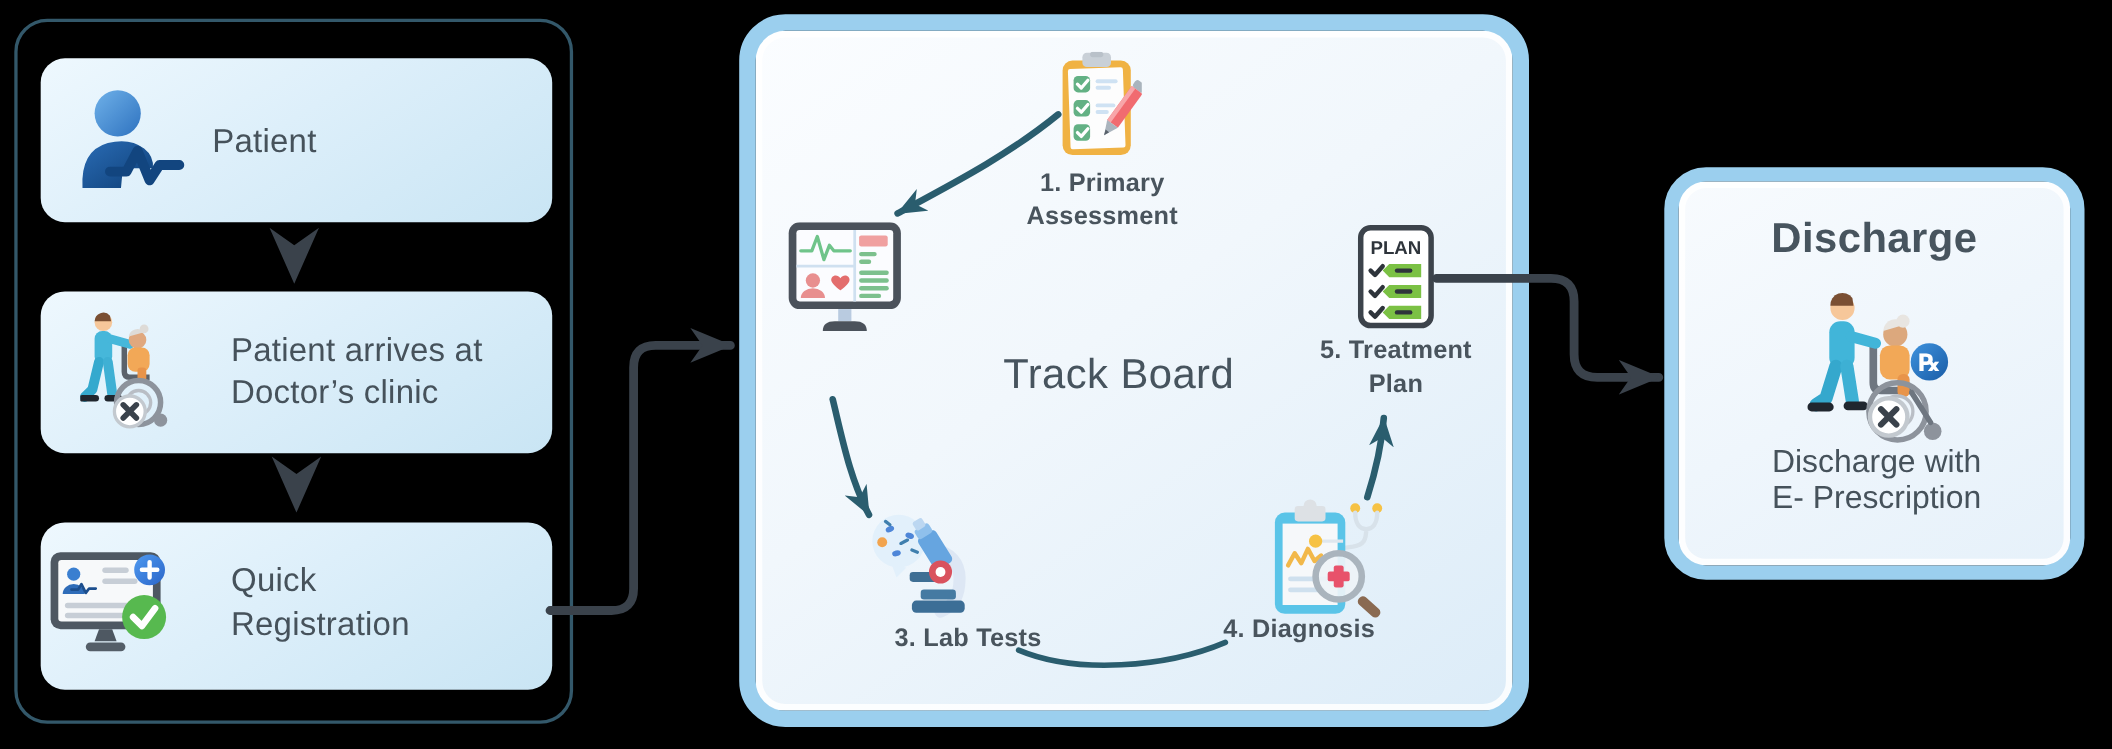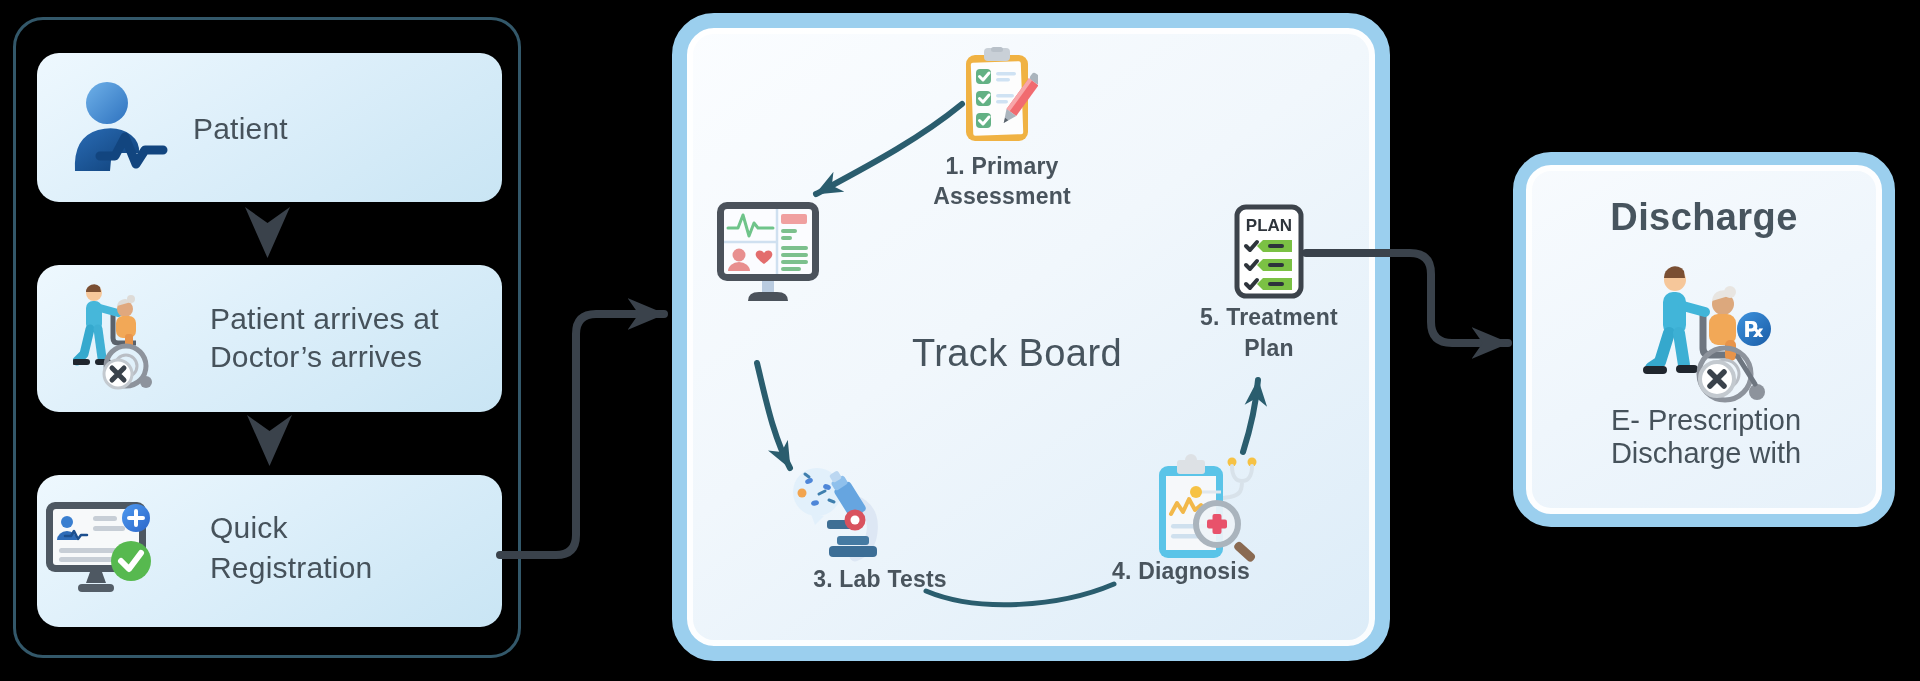--- a/index.html
+++ b/index.html
@@ -106,21 +106,21 @@
       <rect x="52" y="52" width="8" height="14" rx="3" fill="#e8944a"></rect>
       <circle cx="53" cy="84" r="20" fill="none" stroke="#8d939c" stroke-width="5"></circle>
       <circle cx="53" cy="84" r="11" fill="none" stroke="#b9bec5" stroke-width="3"></circle>
       <circle cx="73" cy="100" r="6" fill="#8d939c"></circle>
       <circle cx="45" cy="92" r="14" fill="#fff" stroke="#c3c9cf" stroke-width="3"></circle>
       <path d="M39 86 L51 98 M51 86 L39 98" stroke="#3a424b" stroke-width="5" stroke-linecap="round"></path>
     </svg>
   </span>
   <div class="abs ilabel" style="left:210px;top:300px;">
     <span style="display:block">Patient arrives at</span>
-    <span style="display:block">Doctor’s arrives</span>
+    <span style="display:block">Doctor’s clinic</span>
   </div>
 
   <span class="abs icon" style="left:246px;top:414px;width:47px;height:54px;">
     <svg viewBox="0 0 47 54">
         <path class="chev" d="M1 1 L23.5 52 L46 1 L23.5 17 Z"></path>
       </svg>
   </span>
 
   <div class="abs ibox" style="top:475px;height:152px;"></div>
   <span class="abs icon" style="left:44px;top:500px;width:116px;height:98px;">
@@ -147,21 +147,21 @@
       <path d="M46 72 h12 l4 11 h-20 z" fill="#4e5862"></path>
       <rect x="34" y="84" width="36" height="8" rx="4" fill="#545e68"></rect>
     </svg>
   </span>
   <div class="abs ilabel" style="left:210px;top:508px;line-height:40px;">
     <span style="display:block">Quick</span>
     <span style="display:block">Registration</span>
   </div>
 
   <div class="abs board"></div>
-  <div class="abs board-title" style="left:867px;top:320px;width:300px;margin-top:12px;">Track Board</div>
+  <div class="abs board-title" style="left:867px;top:320px;width:300px;">Track Board</div>
 
   <span class="abs icon" style="left:964px;top:47px;width:74px;height:98px;">
     <svg viewBox="0 0 74 98">
       <rect x="2" y="8" width="62" height="86" rx="9" fill="#f0b243"></rect>
       <rect x="8" y="15" width="50" height="73" rx="2" fill="#fdfdfd" transform="rotate(-2 33 51)"></rect>
       <rect x="20" y="1" width="26" height="13" rx="4" fill="#c9d0d7"></rect>
       <rect x="27" y="0" width="12" height="5" rx="2.5" fill="#b9c1c9"></rect>
       <g>
         <rect x="12" y="22" width="15" height="15" rx="4" fill="#63b184"></rect>
         <path d="M15.5 29.5 l3.5 3.5 l6 -7" stroke="#fff" stroke-width="3" fill="none" stroke-linecap="round" stroke-linejoin="round"></path>
@@ -323,22 +323,22 @@
       <circle cx="114" cy="130" r="8" fill="#8d939c"></circle>
       <path d="M95 95 L112 122" stroke="#6e7680" stroke-width="5" stroke-linecap="round"></path>
       <circle cx="74" cy="117" r="17" fill="#fff" stroke="#c3c9cf" stroke-width="4"></circle>
       <path d="M67 110 L81 124 M81 110 L67 124" stroke="#3a424b" stroke-width="5.5" stroke-linecap="round"></path>
       <circle cx="111" cy="67" r="17" fill="url(#grx)"></circle>
       <text x="111" y="75" text-anchor="middle" font-size="22" font-weight="bold" fill="#fff" font-family="DejaVu Sans, Liberation Sans, sans-serif">℞</text>
     </svg>
   </span>
 
   <div class="abs discharge-cap" style="left:1556px;top:404px;width:300px;">
+    <span style="display:block">Discharge with</span>
     <span style="display:block">E- Prescription</span>
-    <span style="display:block">Discharge with</span>
   </div>
 
   <svg class="overlay" width="1920" height="681" viewBox="0 0 1920 681">
     <defs>
       <marker id="mkC" viewBox="0 0 12 10" refX="11.5" refY="5" markerWidth="38" markerHeight="33" orient="auto" markerUnits="userSpaceOnUse">
         <path class="mk-c" d="M0 0 L12 5 L0 10 L3.5 5 Z"></path>
       </marker>
       <marker id="mkT" viewBox="0 0 12 10" refX="11.5" refY="5" markerWidth="27" markerHeight="23" orient="auto" markerUnits="userSpaceOnUse">
         <path class="mk-t" d="M0 0 L12 5 L0 10 L3.5 5 Z"></path>
       </marker>

